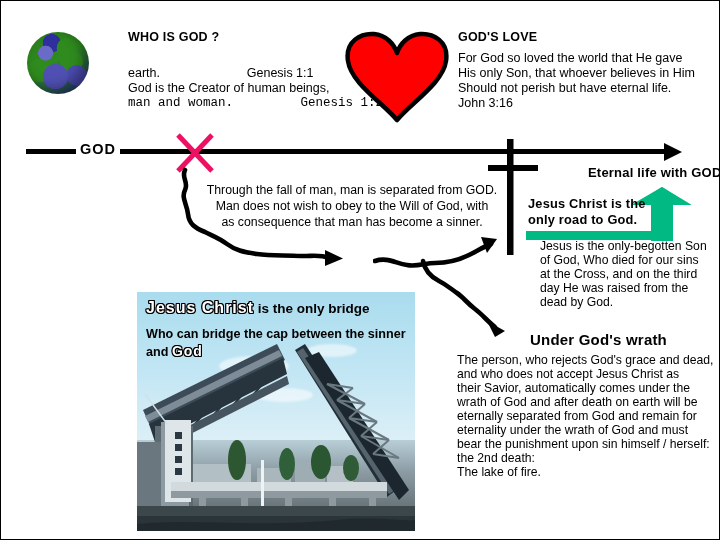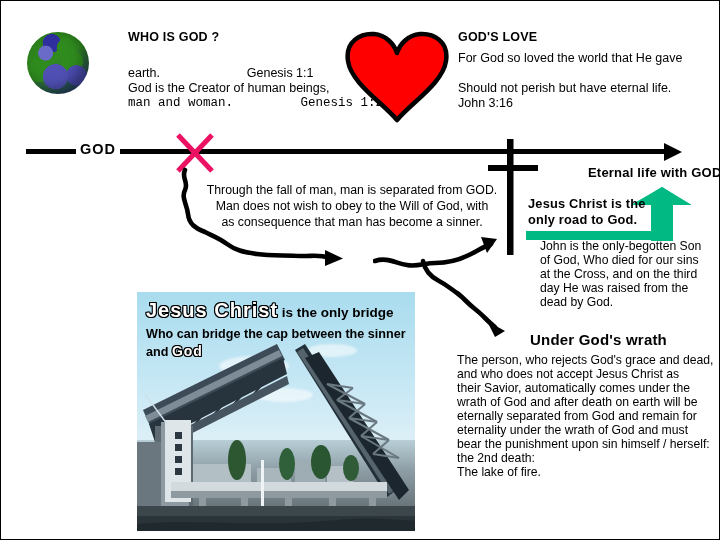--- a/index.html
+++ b/index.html
@@ -109,21 +109,21 @@
 
   .bridge-cap {
     position:absolute;
     z-index: 5;
   }
   .cap-line1 { font-size: 13.5px; font-weight: bold; color:#000; white-space: nowrap;}
   .cap-line2 { font-size: 12.6px; font-weight: bold; color:#000; white-space: nowrap;}
   .outline-word {
     color: #ffffff;
     font-weight: bold;
-    font-size: 20px;
+    font-size: 16px;
     letter-spacing: 1px;
     -webkit-text-stroke: 1.2px #000;
     paint-order: stroke fill;
     text-shadow:
       -1px 0 #000, 1px 0 #000, 0 -1px #000, 0 1px #000,
       -1px -1px #000, 1px -1px #000, -1px 1px #000, 1px 1px #000;
   }
   .outline-small {
     color: #ffffff;
     font-weight: bold;
@@ -147,20 +147,21 @@
   <div class="abs body-text" style="left:127px; top:95px;font-family:Liberation Mono, monospace;">man and woman.         Genesis 1:26</div>
 
   <div class="heart-wrap" style="left:342px; top:30px; width:108px; height:92px;">
     <svg width="108" height="92" viewBox="0 0 108 92" aria-hidden="true">
       <path d="M54 89 C 40 72, 8 52, 5 30 C 2 10, 18 2, 31 3 C 43 4, 51 13, 54 22 C 57 13, 65 4, 77 3 C 90 2, 106 10, 103 30 C 100 52, 68 72, 54 89 Z" fill="#FF0000" stroke="#000000" stroke-width="4.5" stroke-linejoin="round"></path>
     </svg>
   </div>
 
   <div class="abs heading" style="left:457px; top:29px;">GOD'S LOVE</div>
   <div class="abs body-text" style="left:457px; top:50px;">For God so loved the world that He gave</div>
+  <div class="abs body-text" style="left:457px; top:65px;">His only Son, that whoever believes in Him</div>
   <div class="abs body-text" style="left:457px; top:80px;">Should not perish but have eternal life.</div>
   <div class="abs body-text" style="left:457px; top:95px;">John 3:16</div>
 
   <div class="axis-line" style="left:25px; top:148px; width:640px;"></div>
   <div class="axis-head" style="left:663px; top:141.5px;"></div>
   <div class="axis-label" style="left:75px; top:140px;">GOD</div>
   <div class="abs heading" style="left:587px; top:164px; font-size:13px;">Eternal life with GOD</div>
 
   <div class="abs" style="left:173px; top:131px; width:42px; height:42px;">
     <svg width="42" height="42" viewBox="0 0 42 42" aria-hidden="true">
@@ -208,21 +209,21 @@
       <path d="M0 44 L0 52 L125 52 L125 18 L108 18 L136 0 L164 18 L147 18 L147 44 Z" fill="#00B983"></path>
       <rect x="0" y="44" width="147" height="9" fill="#00B983"></rect>
       <rect x="125" y="14" width="22" height="40" fill="#00B983"></rect>
       <polygon points="105,18 136,0 166,18" fill="#00B983"></polygon>
     </svg>
   </div>
 
   <div class="abs heading" style="left:527px; top:195px; font-size:12.8px;">Jesus Christ is the</div>
   <div class="abs heading" style="left:527px; top:211px; font-size:12.8px;">only road to God.</div>
 
-  <div class="abs body-text-narrow" style="left:539px; top:238px;">John is the only-begotten Son</div>
+  <div class="abs body-text-narrow" style="left:539px; top:238px;">Jesus is the only-begotten Son</div>
   <div class="abs body-text-narrow" style="left:539px; top:252px;">of God, Who died for our sins</div>
   <div class="abs body-text-narrow" style="left:539px; top:266px;">at the Cross, and on the third</div>
   <div class="abs body-text-narrow" style="left:539px; top:280px;">day He was raised from the</div>
   <div class="abs body-text-narrow" style="left:539px; top:294px;">dead by God.</div>
 
   <div class="abs heading" style="left:529px; top:330px; font-size:15px;">Under God's wrath</div>
 
   <div class="abs body-text-narrow" style="left:456px; top:352px;">The person, who rejects God's grace and dead,</div>
   <div class="abs body-text-narrow" style="left:456px; top:366px;">and who does not accept Jesus Christ as</div>
   <div class="abs body-text-narrow" style="left:456px; top:380px;">their Savior, automatically comes under the</div>

